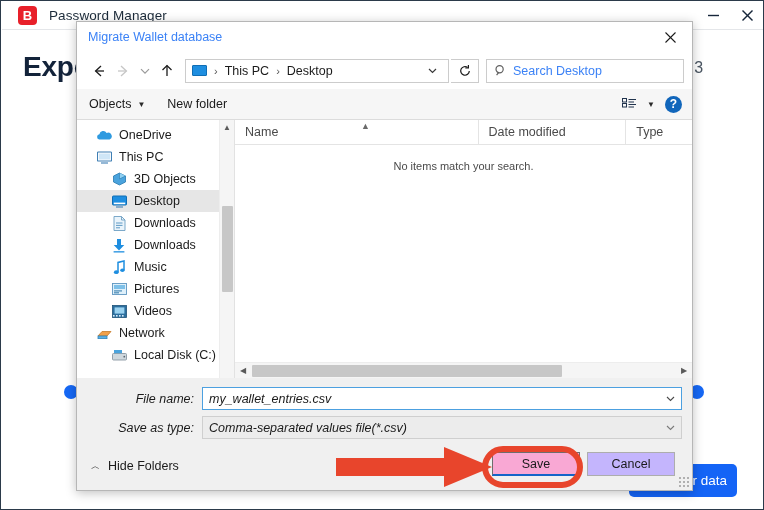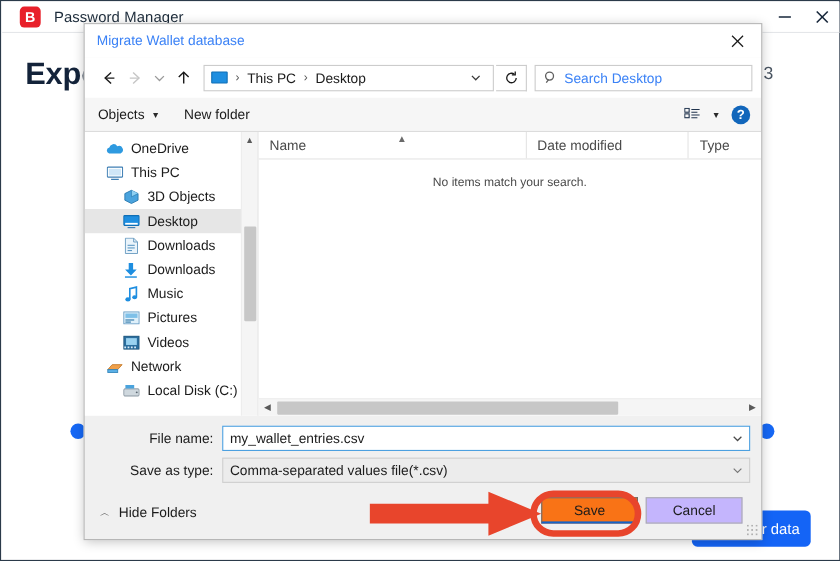--- a/index.html
+++ b/index.html
@@ -392,20 +392,21 @@
     border-radius: 1px;
   }
 
   
   .dlg-form {
     position: relative;
     height: 64px;
     background: #f0f0f0;
     padding-top: 9px;
     box-sizing: border-box;
+    font-style: italic;
   }
   .form-row {
     display: flex;
     align-items: center;
     height: 23px;
     margin-bottom: 6px;
   }
   .form-label {
     width: 125px;
     text-align: right;
@@ -464,21 +465,21 @@
   .btn {
     width: 88px; height: 24px;
     background: #c4b5fd;
     border: 1px solid #adadad;
     font-size: 12.5px;
     color: #1b1b1b;
     display: flex; align-items: center; justify-content: center;
     box-sizing: border-box;
   }
   .btn.primary {
-    background: #f97316;
+    background: #f9a8d4;
     border: 1px solid #6d6d6d;
     border-bottom: 2px solid #1464c8;
   }
   #save-button  { position: absolute; left: 415px; top: 10px; }
   #cancel-button{ position: absolute; left: 510px; top: 10px; }
 
   .dlg-grip {
     position: absolute;
     right: 3px; bottom: 3px;
     width: 10px; height: 10px;

